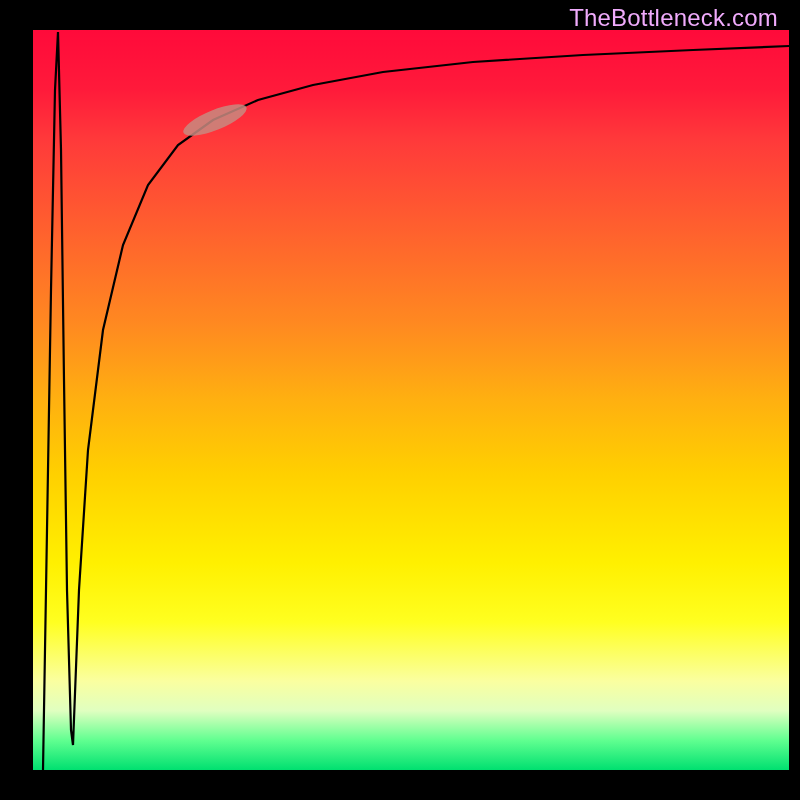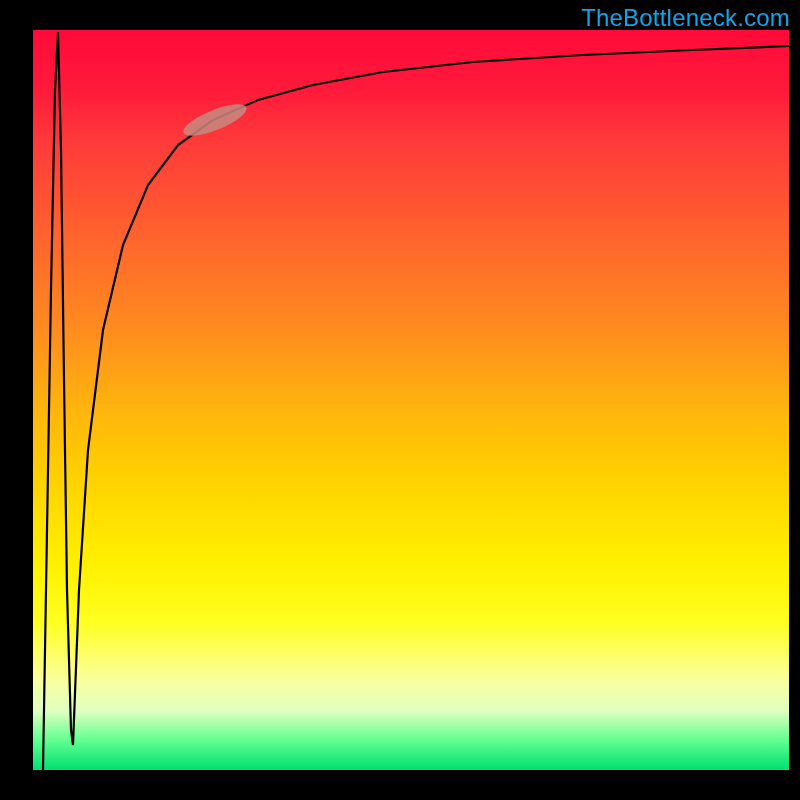--- a/index.html
+++ b/index.html
@@ -37,22 +37,22 @@
       #00e070 100%
     );
   }
   .curve-svg {
     position: absolute;
     inset: 0;
   }
   .watermark {
     position: absolute;
     top: 4px;
-    right: 10px;
-    color: #0ea5e9;
+    right: 22px;
+    color: #f0abfc;
     font-size: 24px;
     font-weight: 400;
     letter-spacing: 0.2px;
   }
   .highlight-band {
     fill: #c88a80;
     opacity: 0.85;
   }
 </style>
 </head>

